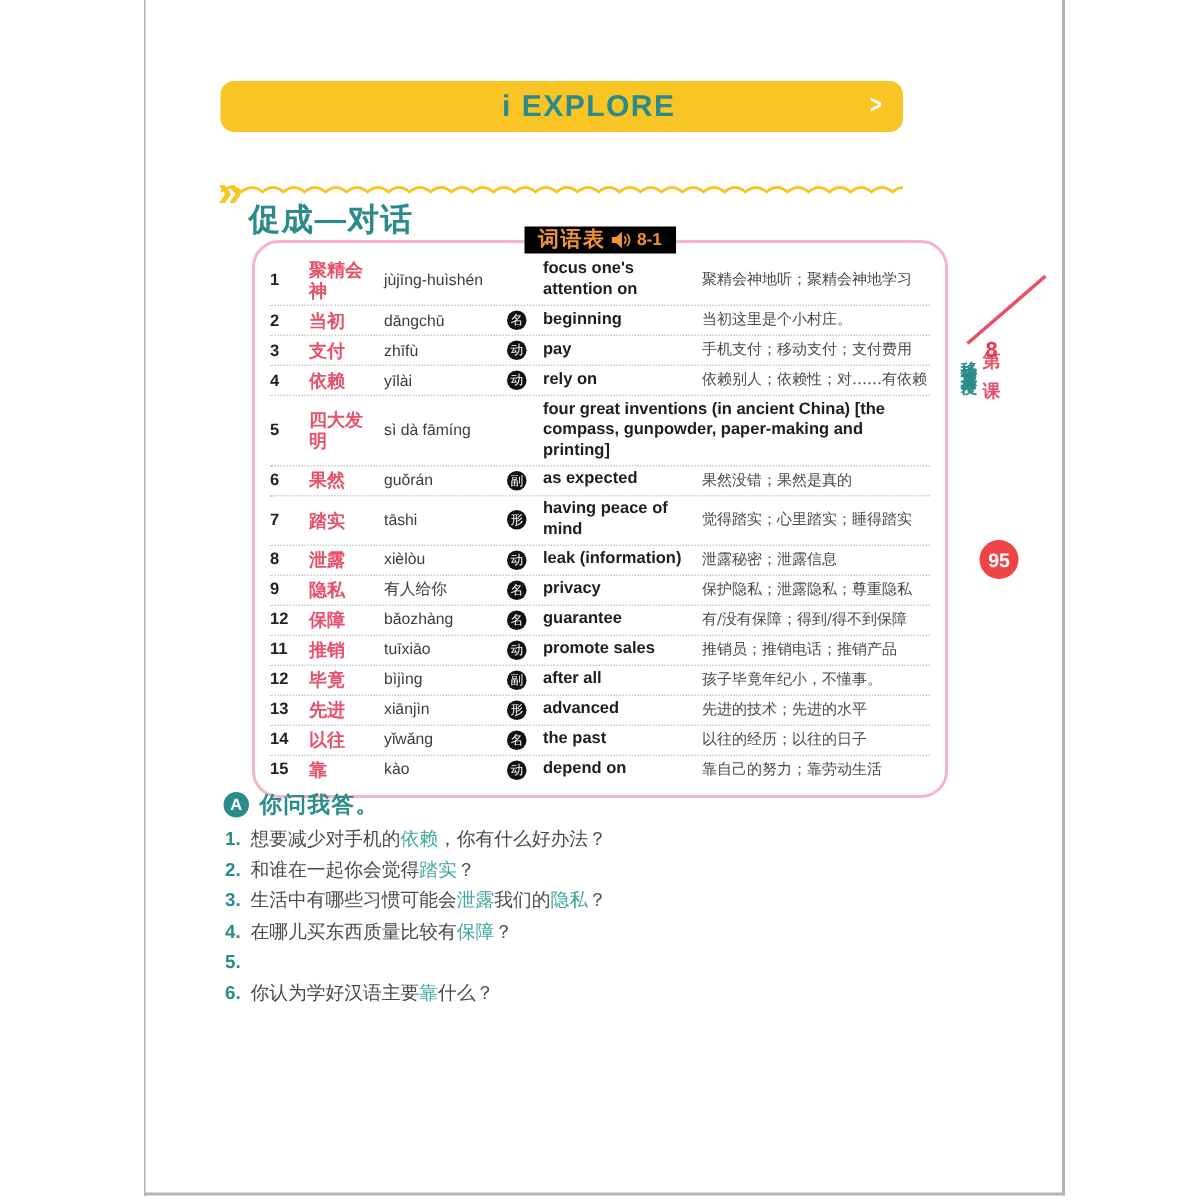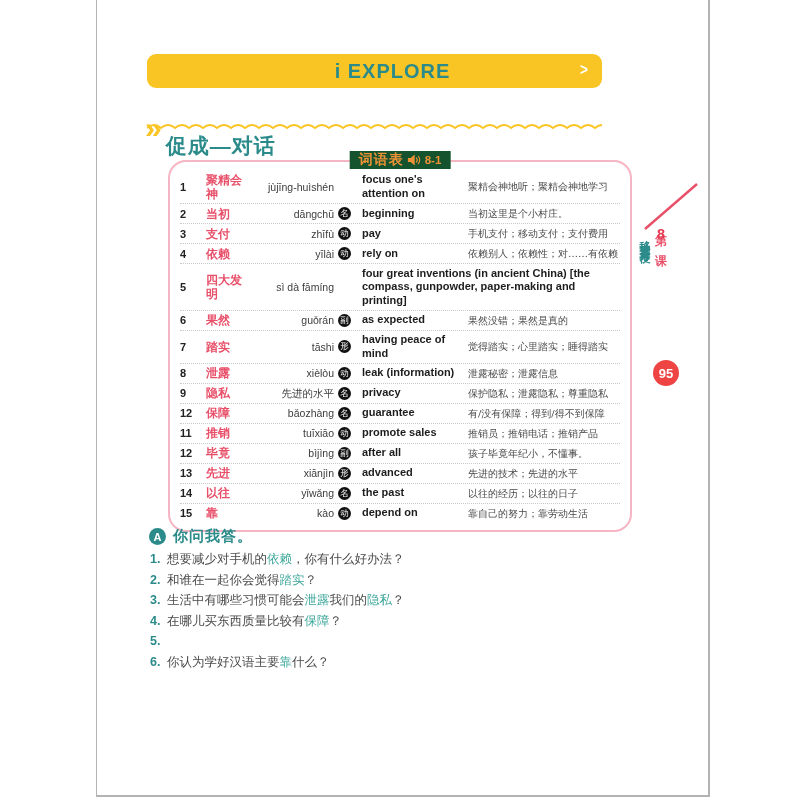--- a/index.html
+++ b/index.html
@@ -25,29 +25,29 @@
   .banner-chevron{position:absolute;right:13px;top:6px;color:#fff;font-weight:bold;font-size:17px;transform:scaleX(0.8);}
   
   .section-head{position:absolute;left:48px;top:98px;display:flex;align-items:center;}
   .section-marker{color:var(--yellow);font-size:30px;font-weight:bold;line-height:26px;margin-right:7px;letter-spacing:-3px;}
   .section-title{color:var(--teal);font-size:21px;font-weight:bold;letter-spacing:1px;margin-top:36px;}
   .wave{position:absolute;left:50px;top:124px;width:455px;height:9px;}
   
   .vocab{position:absolute;left:71px;top:162px;width:464px;
     border:2px solid var(--tbl-border);border-radius:18px;padding:8px 10px 7px 10px;background:#fff;}
   .vocab-label{position:absolute;left:50%;top:-11px;transform:translateX(-50%);
-    background:#14532d;padding:0 9px;display:flex;align-items:center;gap:4px;white-space:nowrap;}
+    background:#000000;padding:0 9px;display:flex;align-items:center;gap:4px;white-space:nowrap;}
   .vocab-label-text{color:var(--orange);font-size:14px;font-weight:bold;letter-spacing:1px;}
   .vocab-audio{color:var(--orange);font-size:11.5px;font-weight:bold;}
   .vrow{display:flex;align-items:center;column-gap:4px;
     border-bottom:1px dotted #c9c9c9;padding:2.5px 0;min-height:19px;}
   .vrow:last-child{border-bottom:none;}
   .c-num{width:22px;flex:none;font-size:11px;font-weight:bold;color:#222;}
   .c-word{width:46px;flex:none;font-size:12px;font-weight:bold;color:var(--pink);line-height:14px;}
-  .c-pin{width:78px;flex:none;font-size:10.5px;color:#3c3c3c;line-height:12px;text-align:right;}
+  .c-pin{width:78px;flex:none;font-size:10.5px;color:#3c3c3c;line-height:12px;}
   .c-pos{width:20px;flex:none;display:flex;align-items:center;}
   .pos-badge{width:13px;height:13px;border-radius:50%;background:#111;color:#fff;
     font-size:8.5px;line-height:13px;text-align:center;display:inline-block;}
   .c-eng{width:102px;flex:none;font-size:11px;font-weight:600;color:#1d1d1d;line-height:13.5px;}
   .c-eng.wide{width:auto;flex:1;}
   .c-ex{flex:1;font-size:10px;color:#4a4a4a;line-height:13px;
     font-family:"DejaVu Serif","Liberation Serif",serif;}
   
   .diag{position:absolute;left:643px;top:182px;width:56px;height:50px;}
   .side-tab{position:absolute;left:653px;top:224px;width:17px;
@@ -169,21 +169,21 @@
           <div class="c-pin">xièlòu</div>
           <div class="c-pos">
             <span class="pos-badge">动</span>
           </div>
           <div class="c-eng">leak (information)</div>
           <div class="c-ex">泄露秘密；泄露信息</div>
         </div>
         <div class="vrow">
           <div class="c-num">9</div>
           <div class="c-word">隐私</div>
-          <div class="c-pin">先进的水平</div>
+          <div class="c-pin">有人给你</div>
           <div class="c-pos">
             <span class="pos-badge">名</span>
           </div>
           <div class="c-eng">privacy</div>
           <div class="c-ex">保护隐私；泄露隐私；尊重隐私</div>
         </div>
         <div class="vrow">
           <div class="c-num">12</div>
           <div class="c-word">保障</div>
           <div class="c-pin">bǎozhàng</div>

